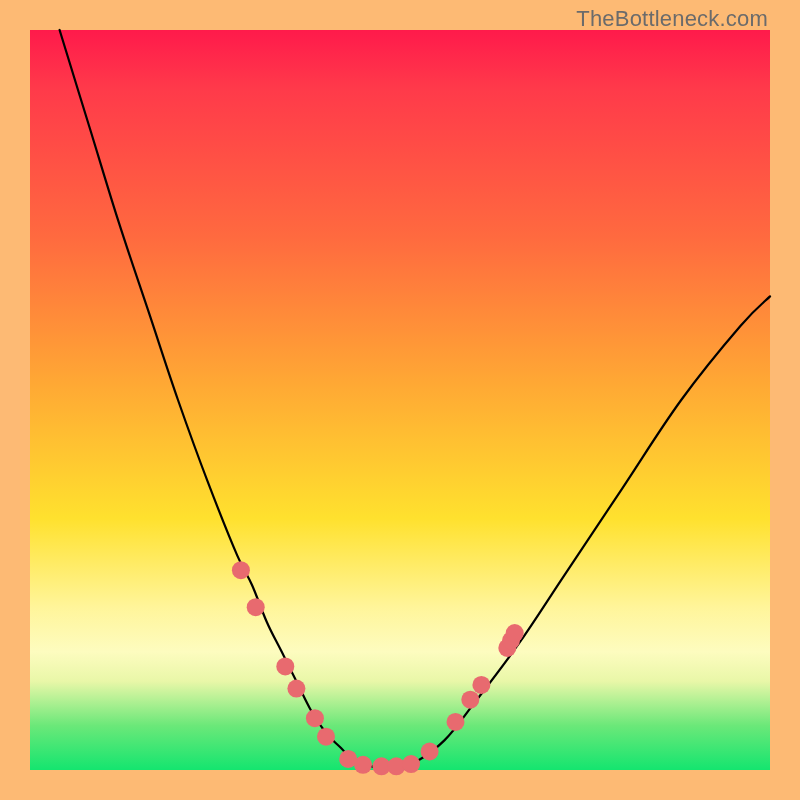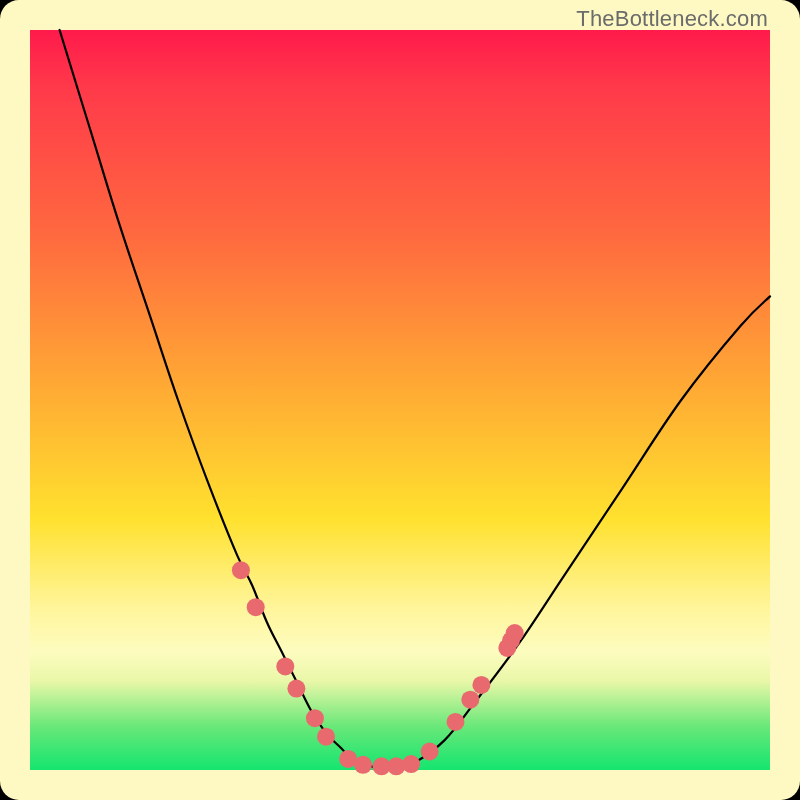--- a/index.html
+++ b/index.html
@@ -8,22 +8,21 @@
     width: 800px;
     height: 800px;
     background: #000;
     overflow: hidden;
     font-family: Arial, Helvetica, sans-serif;
   }
   .frame {
     position: relative;
     width: 800px;
     height: 800px;
-    background: #fef9c3;
-    border-radius: 19px;
+    background: #fdba74;
   }
   .plot {
     position: absolute;
     left: 30px;
     top: 30px;
     width: 740px;
     height: 740px;
     
     background: linear-gradient(
       to bottom,

